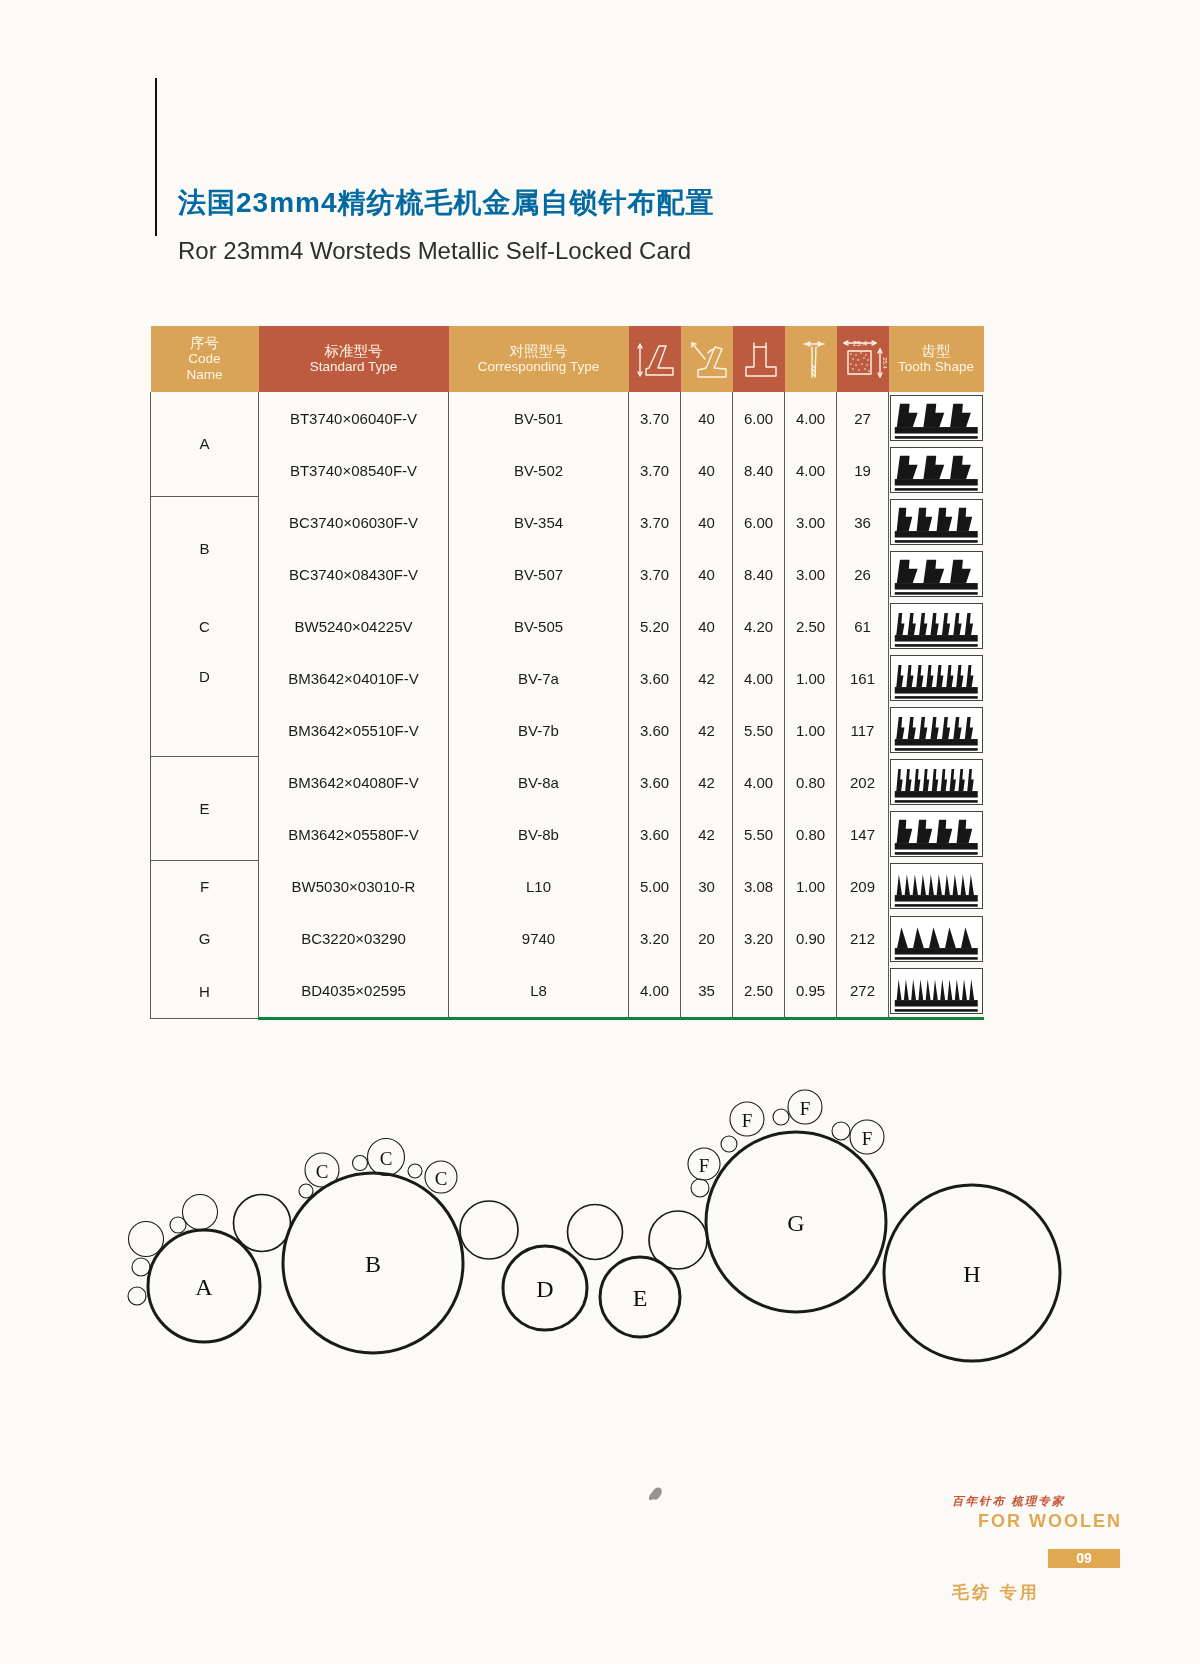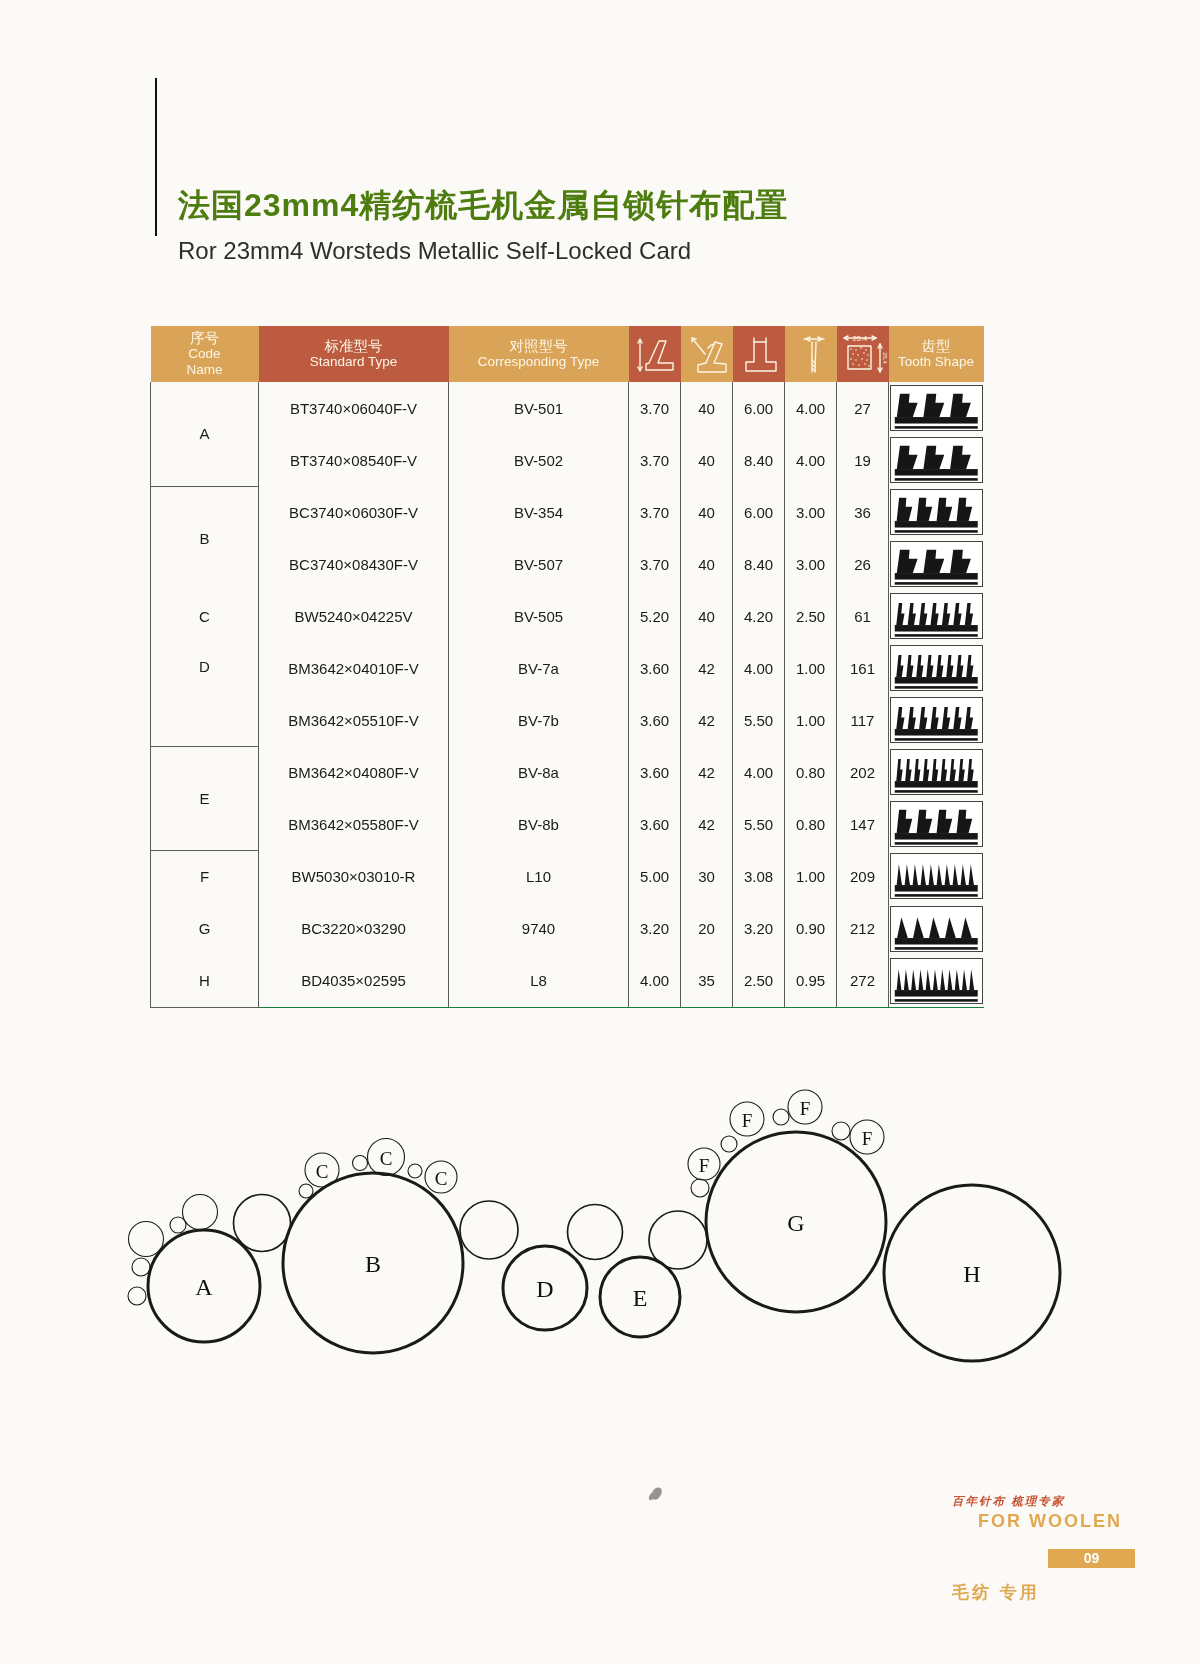--- a/index.html
+++ b/index.html
@@ -6,53 +6,53 @@
   body{
     width:1200px;height:1664px;position:relative;
     background:#fbfaf7;
     font-family:"Liberation Sans", sans-serif;
     color:#1b1b1b;
     overflow:hidden;
   }
   .rule-left{position:absolute;left:155px;top:78px;width:2px;height:158px;background:#111;}
   .title-cn{
     position:absolute;left:178px;top:184px;
-    font-size:32px;font-weight:600;letter-spacing:1px;color:#4d7c0f;white-space:nowrap;
+    font-size:28px;font-weight:600;letter-spacing:1px;color:#0369a1;white-space:nowrap;
   }
   .title-en{
     position:absolute;left:178px;top:237px;
     font-size:24px;font-weight:400;color:#2e2e2e;white-space:nowrap;
   }
 
   
   table.spec{
     position:absolute;left:150px;top:326px;width:833px;
     border-collapse:collapse;table-layout:fixed;
   }
   table.spec col.c1{width:108px;}
   table.spec col.c2{width:190px;}
   table.spec col.c3{width:180px;}
   table.spec col.ci{width:52px;}
   table.spec col.c9{width:95px;}
   table.spec th{
-    height:56px;padding:0;vertical-align:middle;text-align:center;
+    height:66px;padding:0;vertical-align:middle;text-align:center;
     color:#fdf5e4;font-weight:400;line-height:16px;font-size:13.5px;
   }
   th.bg-tan{background:var(--tan);}
   th.bg-red{background:var(--red);}
   th .cn{font-size:14.5px;display:block;}
   table.spec td{
     height:52px;padding:0;text-align:center;vertical-align:middle;
     font-size:15px;color:#1b1b1b;
     border-left:1px solid #5a5a5a;
   }
   td.c-code{border-left:1px solid #5a5a5a;font-size:16px;}
   td.c-code.sep{border-bottom:1px solid #5a5a5a;}
   td.c-code.top{vertical-align:top;padding-top:16px;}
-  tr.last td{border-bottom:1px solid #15803d;}
+  tr.last td{border-bottom:3px solid #15803d;}
   td.c-tooth{padding:0 3px;}
   .tooth-box{
     margin:3px 1px;height:44px;border:1px solid #444;background:#fff;
     display:flex;align-items:center;justify-content:center;
   }
   .tooth-box svg{width:100%;height:100%;}
   th svg{display:block;margin:0 auto;}
   th svg .ln{stroke:#fdf5e4;stroke-width:1.4;fill:none;stroke-linecap:round;stroke-linejoin:round;}
   th svg .th-txt{fill:#fdf5e4;font-size:7.5px;font-family:"Liberation Sans",sans-serif;}
   th svg .th-txt-sm{fill:#fdf5e4;font-size:6px;font-family:"Liberation Sans",sans-serif;}
@@ -77,21 +77,21 @@
   }
   .ft-brand{
     position:absolute;left:950px;top:1511px;
     font-size:18px;font-weight:700;letter-spacing:2px;color:var(--gold);white-space:nowrap;margin-left:28px;
   }
   .ft-usage{
     position:absolute;left:952px;top:1549px;
     font-size:17px;font-weight:700;letter-spacing:3px;color:var(--gold);white-space:nowrap;margin-top:32px;
   }
   .ft-badge{
-    position:absolute;left:1048px;top:1549px;width:87px;height:19px;
+    position:absolute;left:1048px;top:1549px;width:72px;height:19px;
     background:var(--gold);color:#fff;font-size:14px;font-weight:700;
     text-align:center;line-height:19px;
   }
   .print-mark{
     position:absolute;left:652px;top:1487px;width:9px;height:13px;
     background:#4a4038;border-radius:60% 40% 55% 45%;opacity:.55;
     transform:rotate(24deg);
     box-shadow:-3px 4px 0 -2px #4a4038;
   }
 </style>

